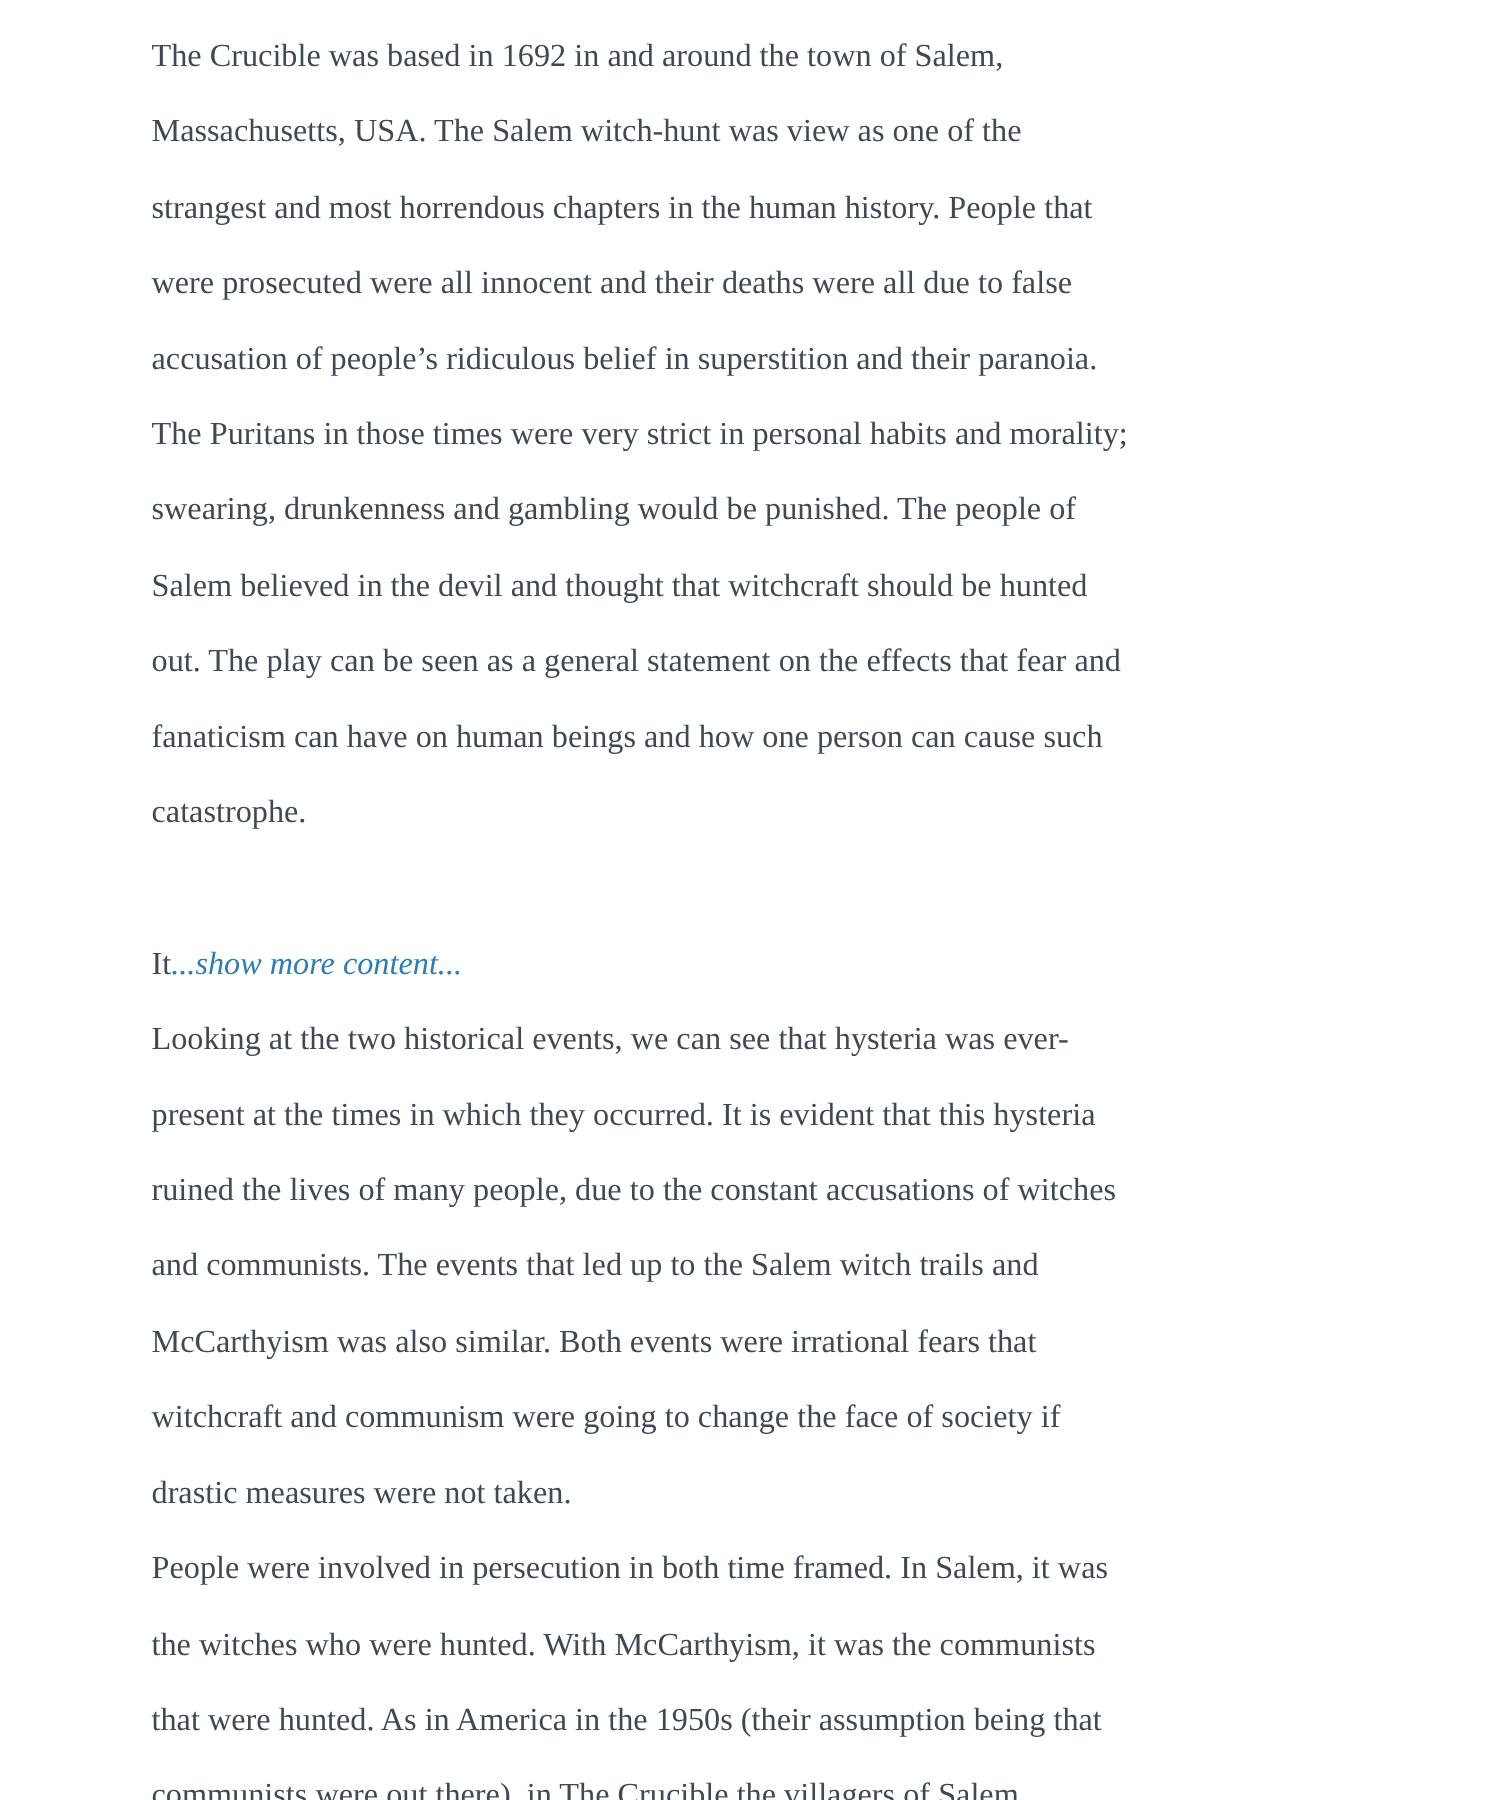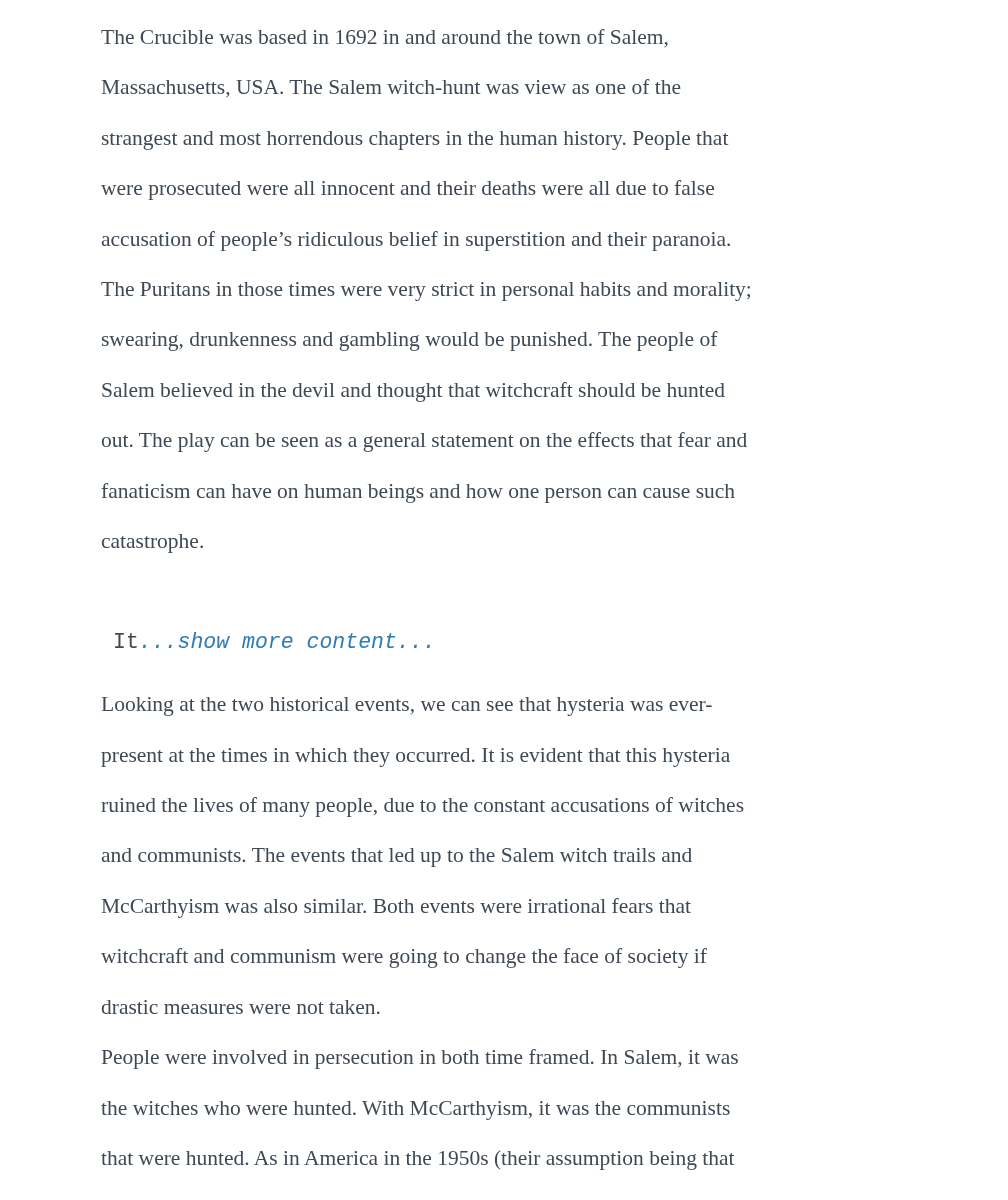--- a/index.html
+++ b/index.html
@@ -23,24 +23,23 @@
     color: #3e4954;
     font-size: 21.5px;
     line-height: 50.4px;
   }
   .para {
     margin: 0;
     white-space: pre-line; 
     text-align: left;
   }
   .show-more-line {
-    margin: 12px;
+    margin: 0;
     margin-top: 50.4px; 
     white-space: normal;
-    font-family: Liberation Mono, monospace;
   }
   .show-more-prefix {
     color: #3e4954;
     font-style: normal;
   }
   .show-more-link {
     color: #2d7cb5;
     font-style: italic;
     cursor: pointer;
     text-decoration: none;

